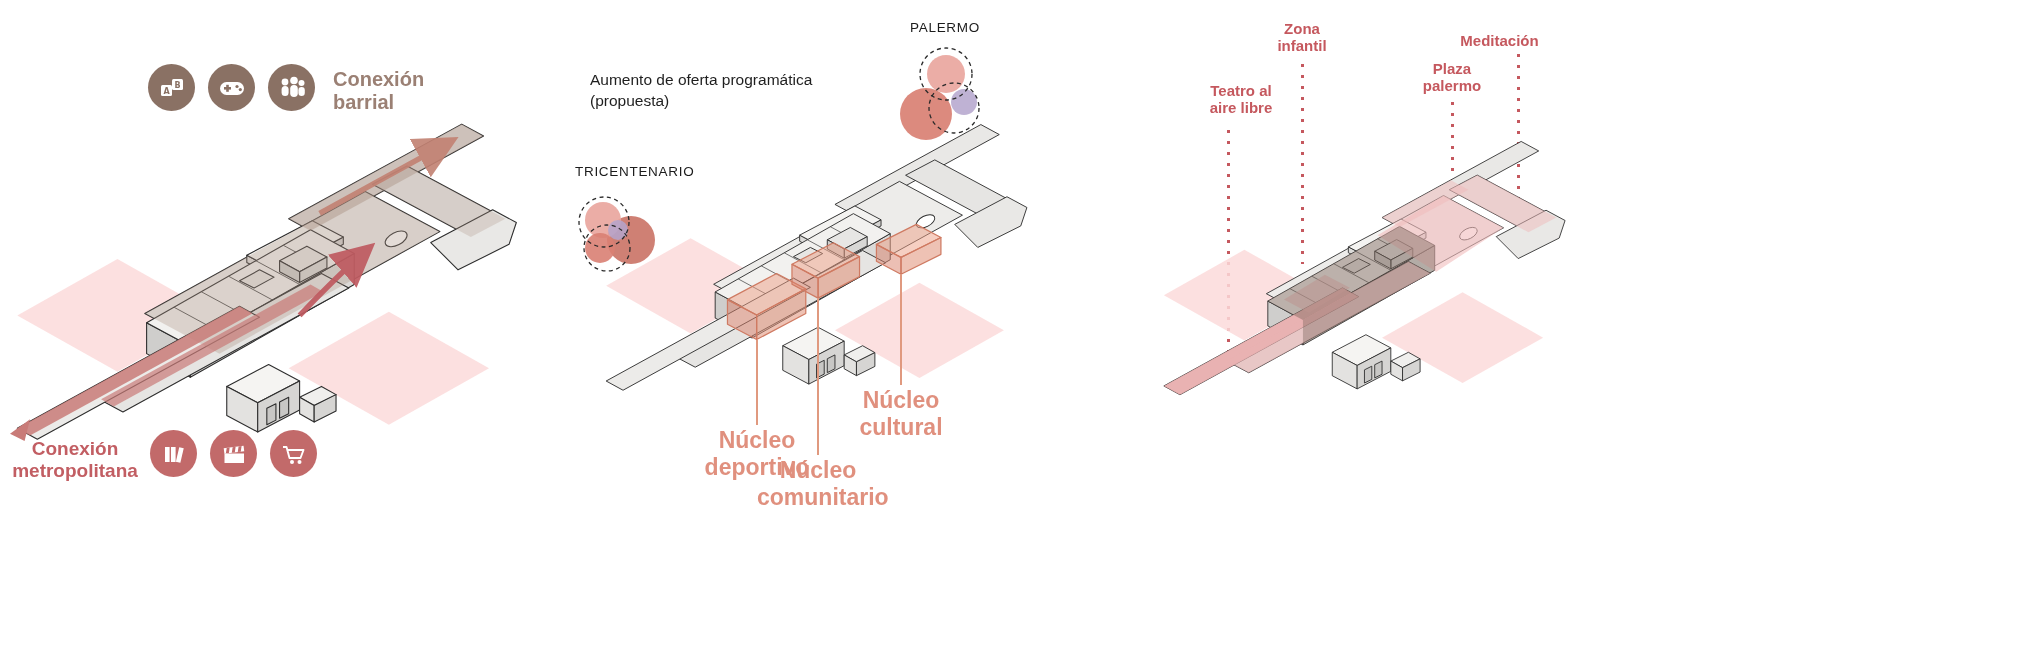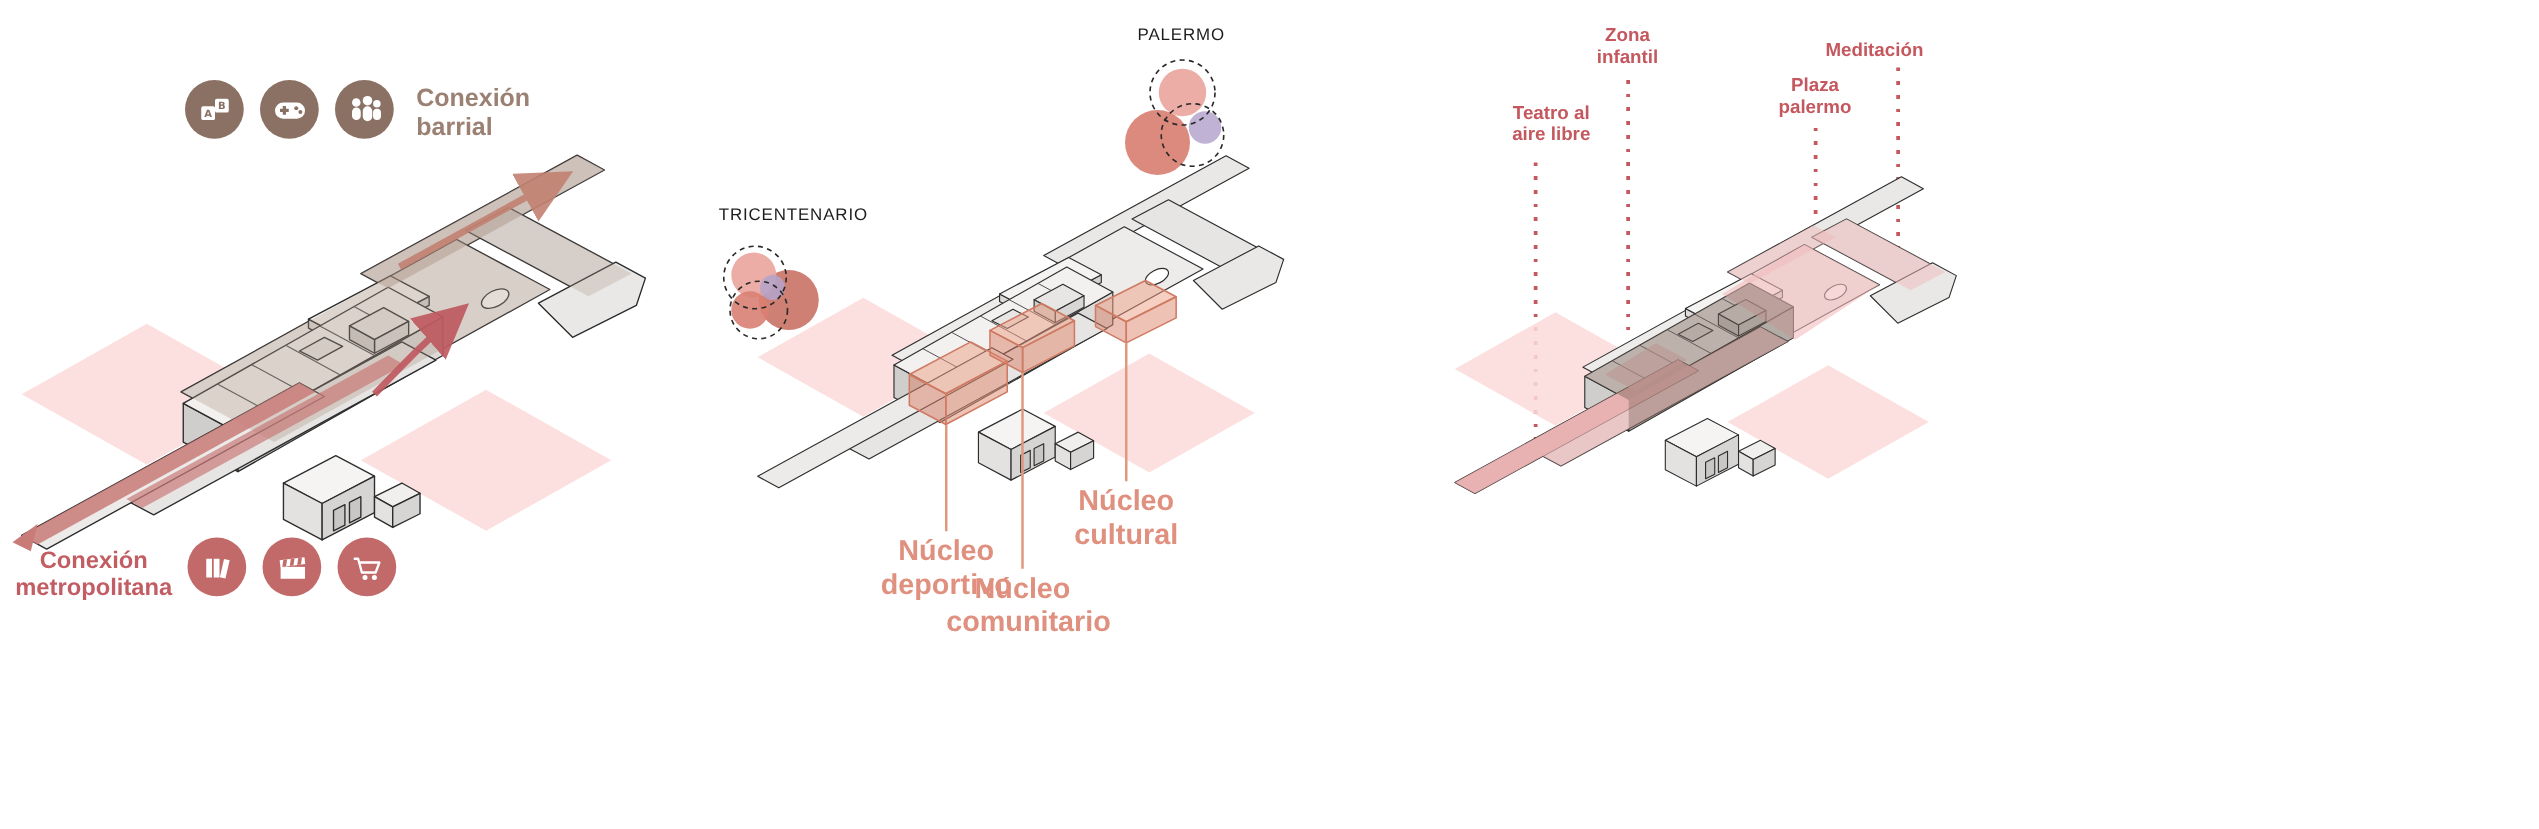--- a/index.html
+++ b/index.html
@@ -169,20 +169,22 @@
           <path d="M4 8 h3.5 l3 11 h11 l3 -8 H9" stroke="#fff" stroke-width="1.9" fill="none" stroke-linejoin="round"></path>
           <circle cx="13" cy="23" r="2" fill="#fff"></circle>
           <circle cx="20.5" cy="23" r="2" fill="#fff"></circle>
         </svg>
       </div>
     </div>
   </div>
 
   <div class="panel" id="panel-middle">
 
+    <div class="lbl title-text" style="left:45px;top:70px;font-weight:normal">Aumento de oferta programática
+(propuesta)</div>
 
     <div class="lbl sm-caps center" style="left:335px;top:20px;width:130px">PALERMO</div>
     <svg class="venn-svg" style="left:345px;top:40px;width:112px" viewBox="0 0 112 118">
       <circle cx="36" cy="74" r="26" fill="#d98073" opacity="0.92"></circle>
       <circle cx="56" cy="34" r="19" fill="#e9a49c" opacity="0.9"></circle>
       <circle cx="74" cy="62" r="13" fill="#b4a4cd" opacity="0.85"></circle>
       <circle cx="56" cy="34" r="26" fill="none" stroke="#2a2a2a" stroke-width="1.3" stroke-dasharray="4 3.5"></circle>
       <circle cx="64" cy="68" r="25" fill="none" stroke="#2a2a2a" stroke-width="1.3" stroke-dasharray="4 3.5"></circle>
     </svg>
 

